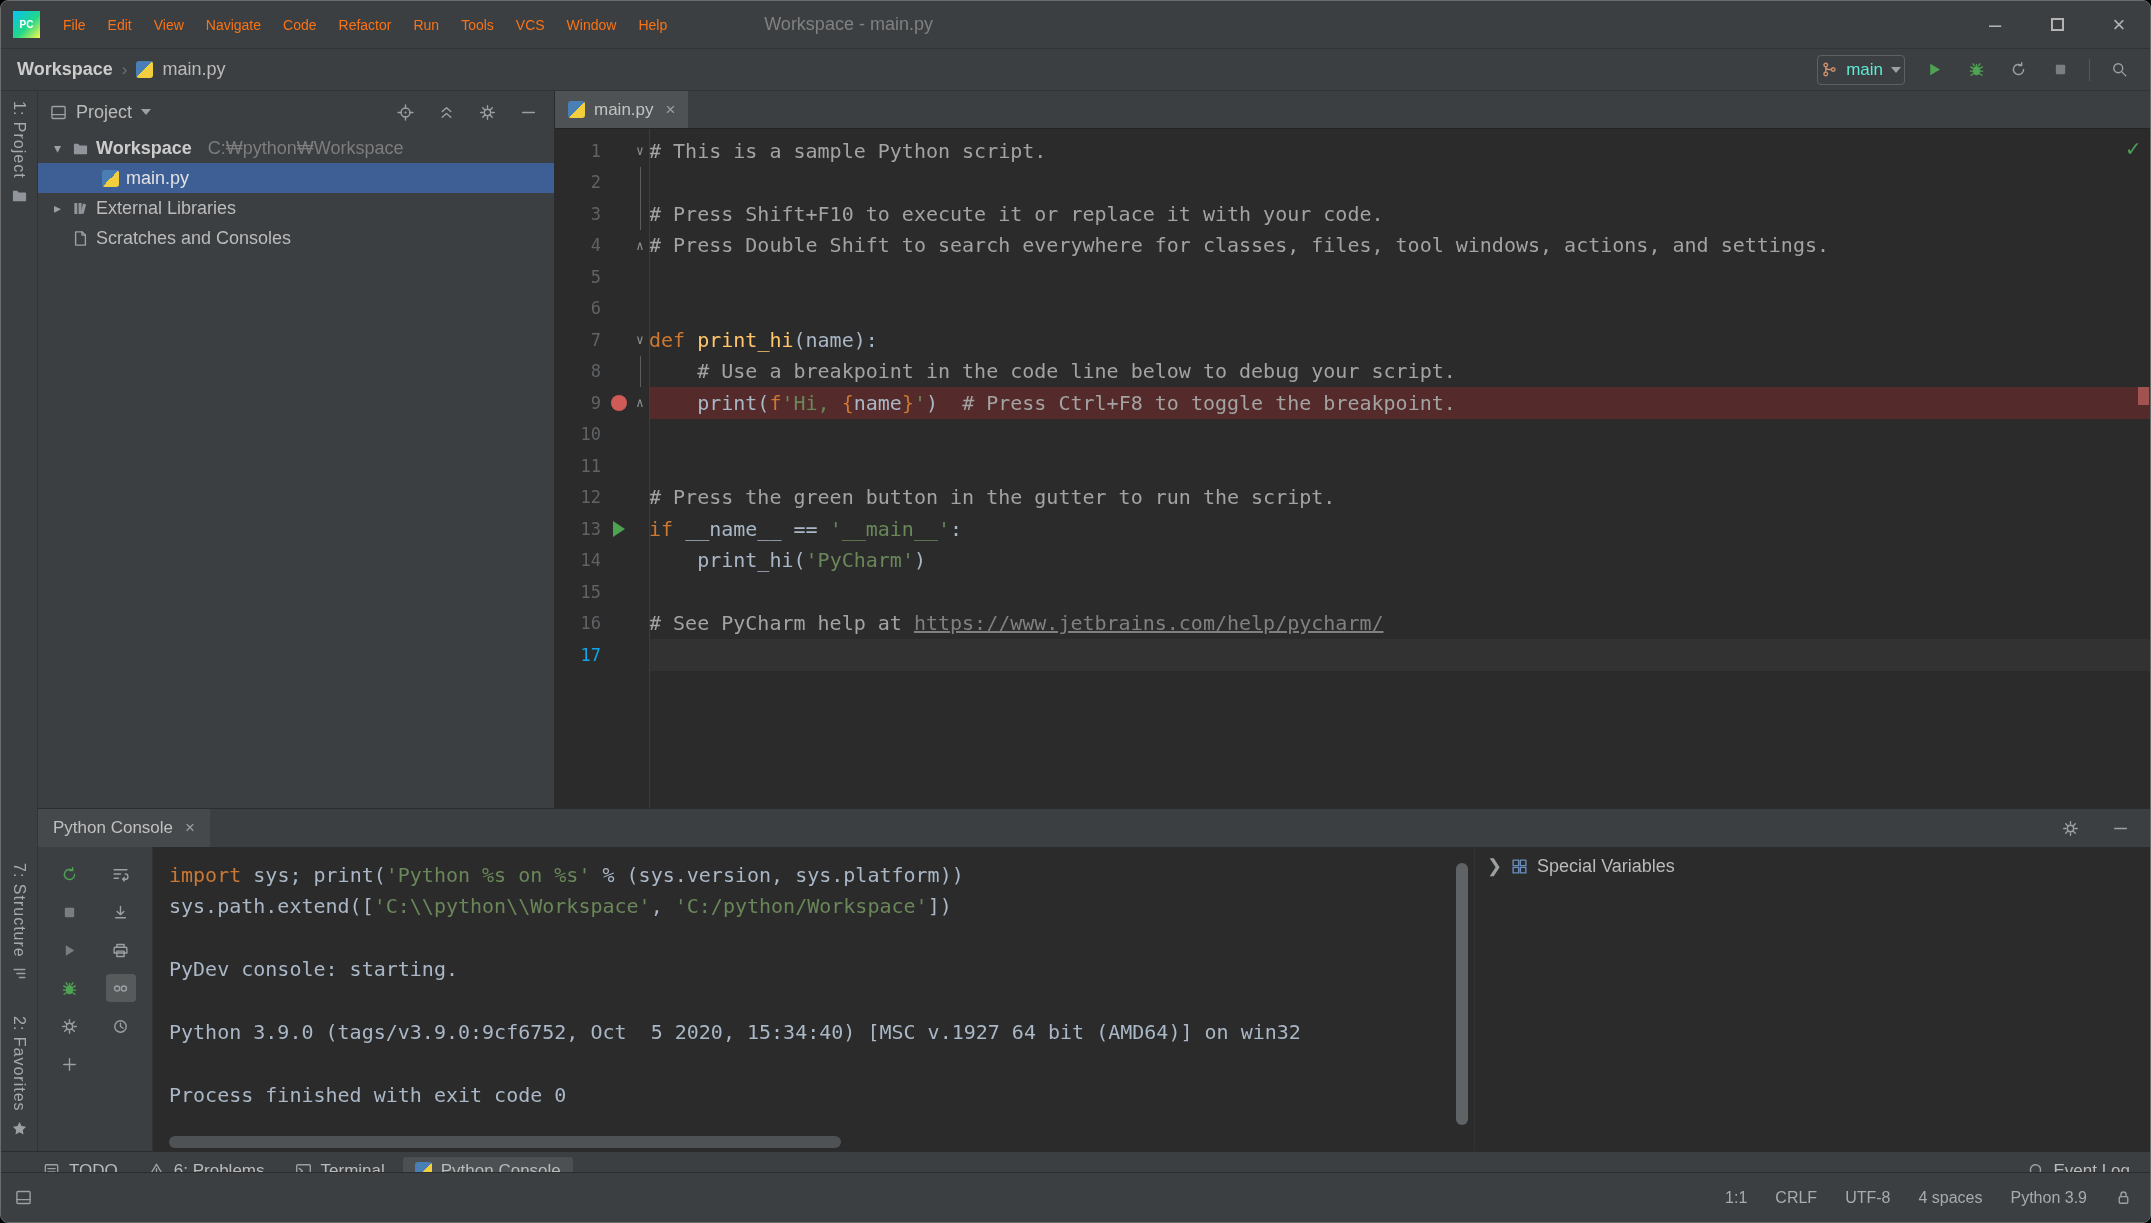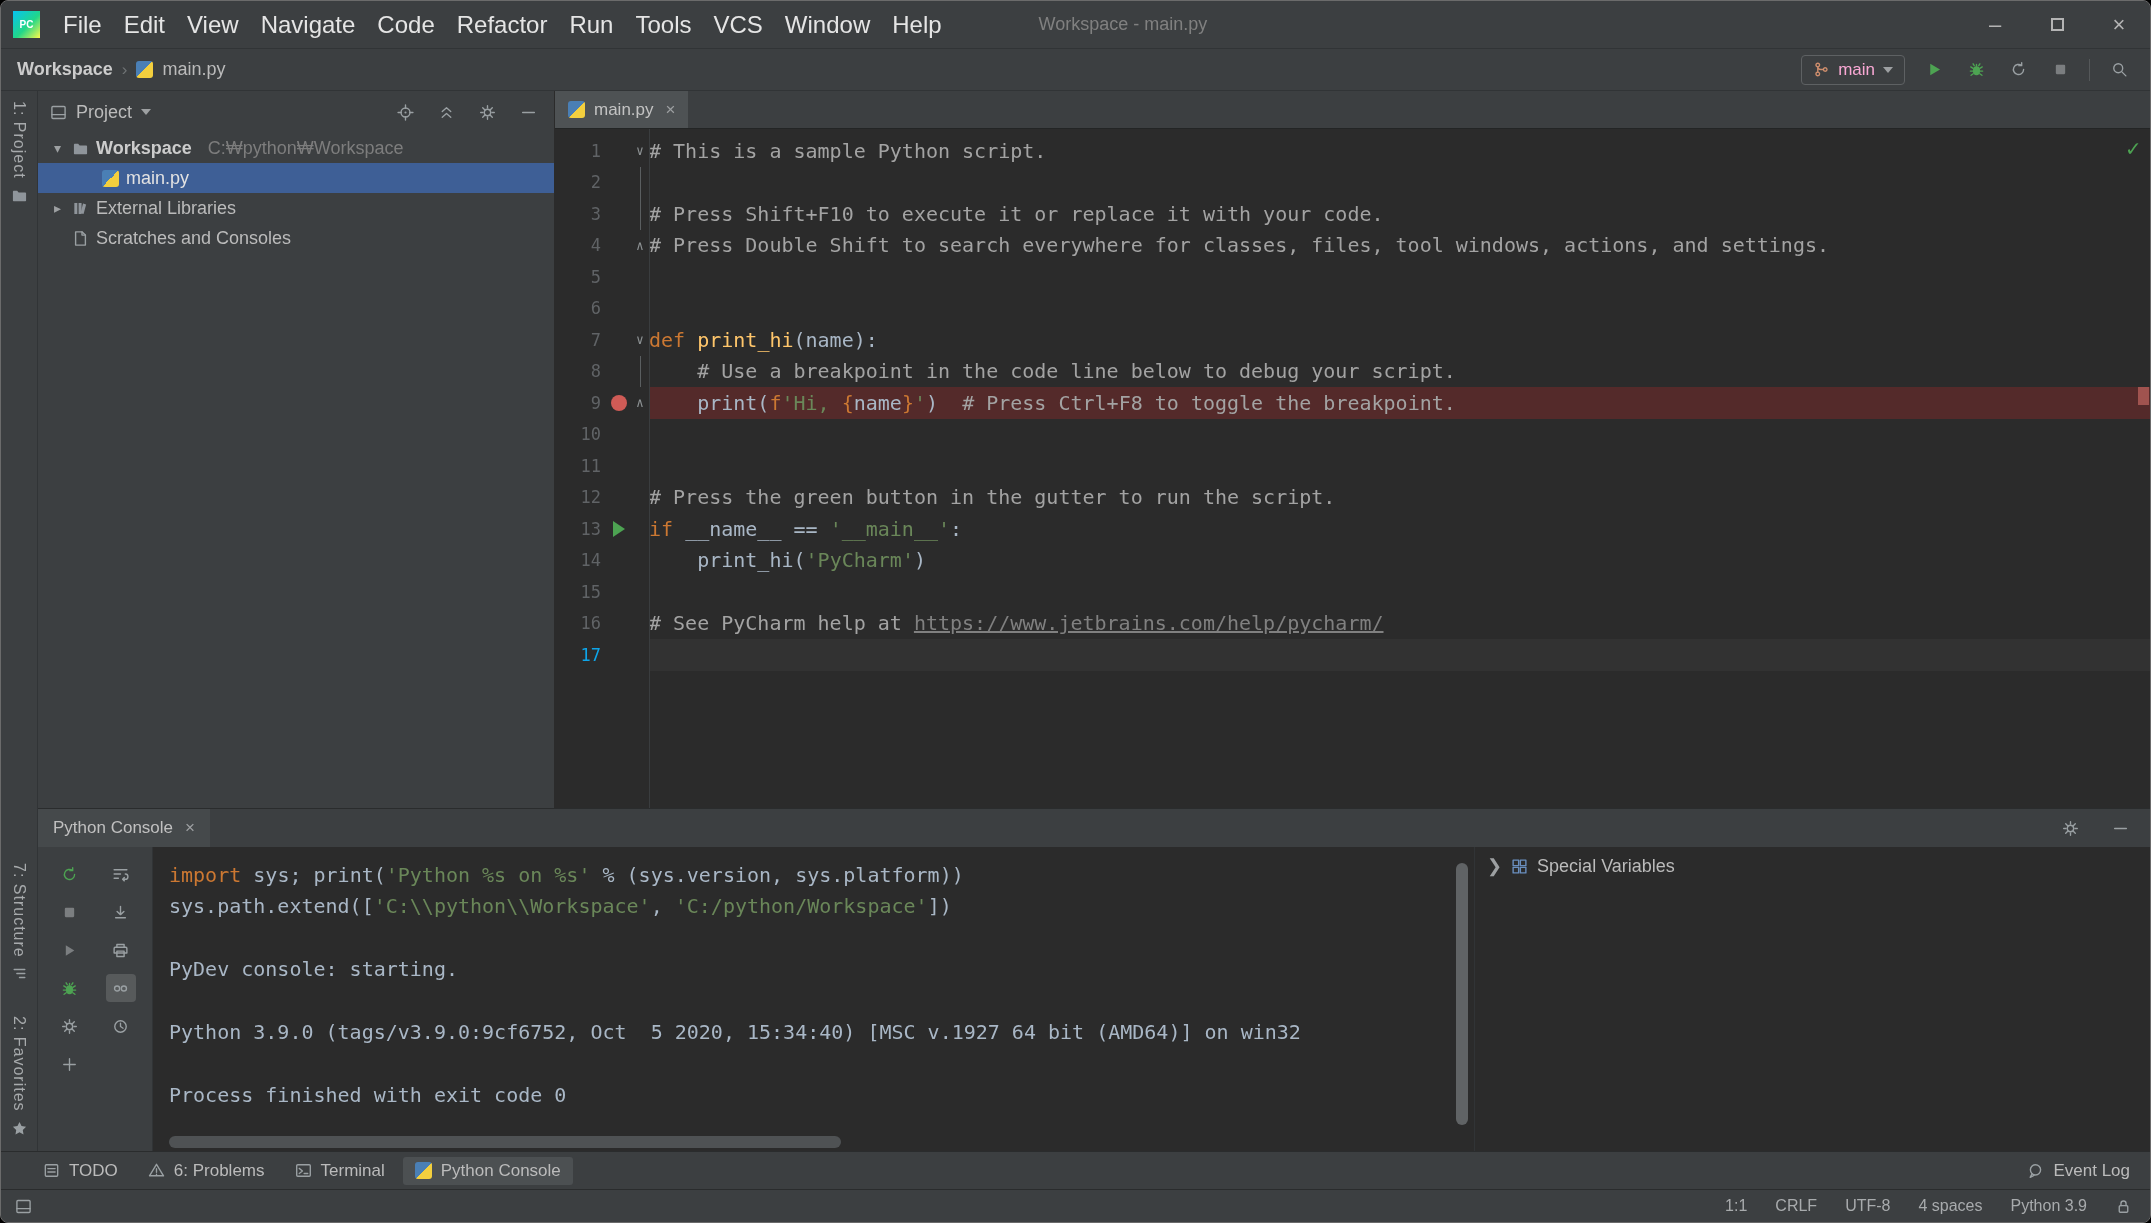--- a/index.html
+++ b/index.html
@@ -4,34 +4,34 @@
 <style>
   *{margin:0;padding:0;box-sizing:border-box}
   html,body{background:#000}
   body{font-family:"Liberation Sans",sans-serif;color:#bbbbbb}
   .window{position:relative;width:2151px;height:1223px;background:#3c3f41;border:1px solid #6b6b6b;border-radius:8px;overflow:hidden}
 
   
   .titlebar{position:absolute;top:0;left:0;right:0;height:48px;display:flex;align-items:center;background:#3c3f41;border-bottom:1px solid #313436}
   .pc-logo{width:27px;height:27px;margin:0 12px;border-radius:0;background:linear-gradient(135deg,#07c3f2,#21d789 55%,#fcf84a);display:flex;align-items:center;justify-content:center;font-size:10px;font-weight:bold;color:#fff;flex:none}
   .menubar{display:flex;height:100%}
-  .menu-item{padding:0 11px;font-size:24px;line-height:48px;color:#e5e5e5}
+  .menu-item{padding:0 11px;font-size:14px;line-height:48px;color:#f97316}
   .win-title{margin-left:86px;color:#808080;font-size:18px;white-space:nowrap}
   .win-controls{margin-left:auto;display:flex;height:100%}
   .wbtn{width:62px;display:flex;align-items:center;justify-content:center;font-size:22px;color:#b4b4b4}
   .maxbox{width:13px;height:13px;border:2px solid #b4b4b4}
 
   
   .navbar{position:absolute;top:48px;left:0;right:0;height:42px;display:flex;align-items:center;padding:0 18px 0 16px;background:#3c3f41;border-bottom:1px solid #313436}
   .breadcrumb{display:flex;align-items:center;gap:9px;font-size:18px}
   .bc-item{color:#bbbbbb}
   .bc-bold{font-weight:bold;color:#cccccc}
   .bc-sep{color:#6f7375;font-size:17px}
   .nav-right{margin-left:auto;display:flex;align-items:center;gap:16px}
-  .git-widget{display:flex;align-items:center;gap:8px;height:30px;padding:0 11px;border:1px solid #5e6163;border-radius:4px;font-size:17px;color:#f9a8d4}
+  .git-widget{display:flex;align-items:center;gap:8px;height:30px;padding:0 3px;border:1px solid #5e6163;border-radius:4px;font-size:17px;color:#5eead4}
   .caret-down{width:0;height:0;border-left:5px solid transparent;border-right:5px solid transparent;border-top:6px solid #9da0a2}
   .nav-btn{display:flex;align-items:center;justify-content:center;width:26px;height:26px}
   .nav-div{width:1px;height:22px;background:#55585a}
 
   
   .stripe{position:absolute;top:90px;left:0;width:37px;height:1062px;background:#3c3f41;border-right:1px solid #313436;display:flex;flex-direction:column;justify-content:space-between;align-items:center;padding:10px 0 16px}
   .stripe-group{display:flex;flex-direction:column;gap:34px;align-items:center}
   .stripe-btn{display:flex;flex-direction:column;align-items:center;gap:8px;color:#a7aaac;font-size:16px}
   .vtext{writing-mode:vertical-lr;letter-spacing:1px;white-space:nowrap}
 
@@ -84,21 +84,21 @@
   .c-hscroll{position:absolute;left:16px;bottom:5px;width:672px;height:12px;background:#4f5254;border-radius:6px}
   .c-vars{width:676px;background:#2b2b2b;border-left:1px solid #313436;flex:none}
   .cv-header{height:38px;display:flex;align-items:center;gap:9px;padding:0 12px;font-size:18px;color:#bbbbbb}
   .cv-chev{color:#9da0a2}
 
   
   .bottombar{position:absolute;left:0;right:0;bottom:33px;height:38px;background:#3c3f41;border-top:1px solid #2a2c2d;display:flex;align-items:center;padding:0 20px 0 30px;}
   .bb-item{display:flex;align-items:center;gap:9px;padding:0 12px;height:28px;font-size:17px;color:#bbbbbb;border-radius:3px}
   .bb-item.active{background:#4c5052}
   .bb-right{margin-left:auto;display:flex;align-items:center;gap:9px;font-size:17px;color:#bbbbbb}
-  .statusbar{position:absolute;left:0;right:0;bottom:0;height:33px;background:#3c3f41;border-top:1px solid #2a2c2d;display:flex;align-items:center;padding:0 18px 0 14px;font-size:16px;color:#a8abad}
+  .statusbar{position:absolute;left:0;right:0;bottom:0;height:50px;background:#3c3f41;border-top:1px solid #2a2c2d;display:flex;align-items:center;padding:0 18px 0 14px;font-size:16px;color:#a8abad}
   .sb-right{margin-left:auto;display:flex;align-items:center;gap:28px}
 
   
   .ic{display:inline-flex;flex:none}
   .ic svg{width:17px;height:17px;display:block;stroke:#9aa0a3;fill:none;stroke-width:1.3;stroke-linecap:round;stroke-linejoin:round}
   .py-ic{width:17px;height:17px;border-radius:3px;background:linear-gradient(135deg,#4a7fb5 0 50%,#f3cf3e 50% 100%)}
 </style>
 </head>
 <body>
 

